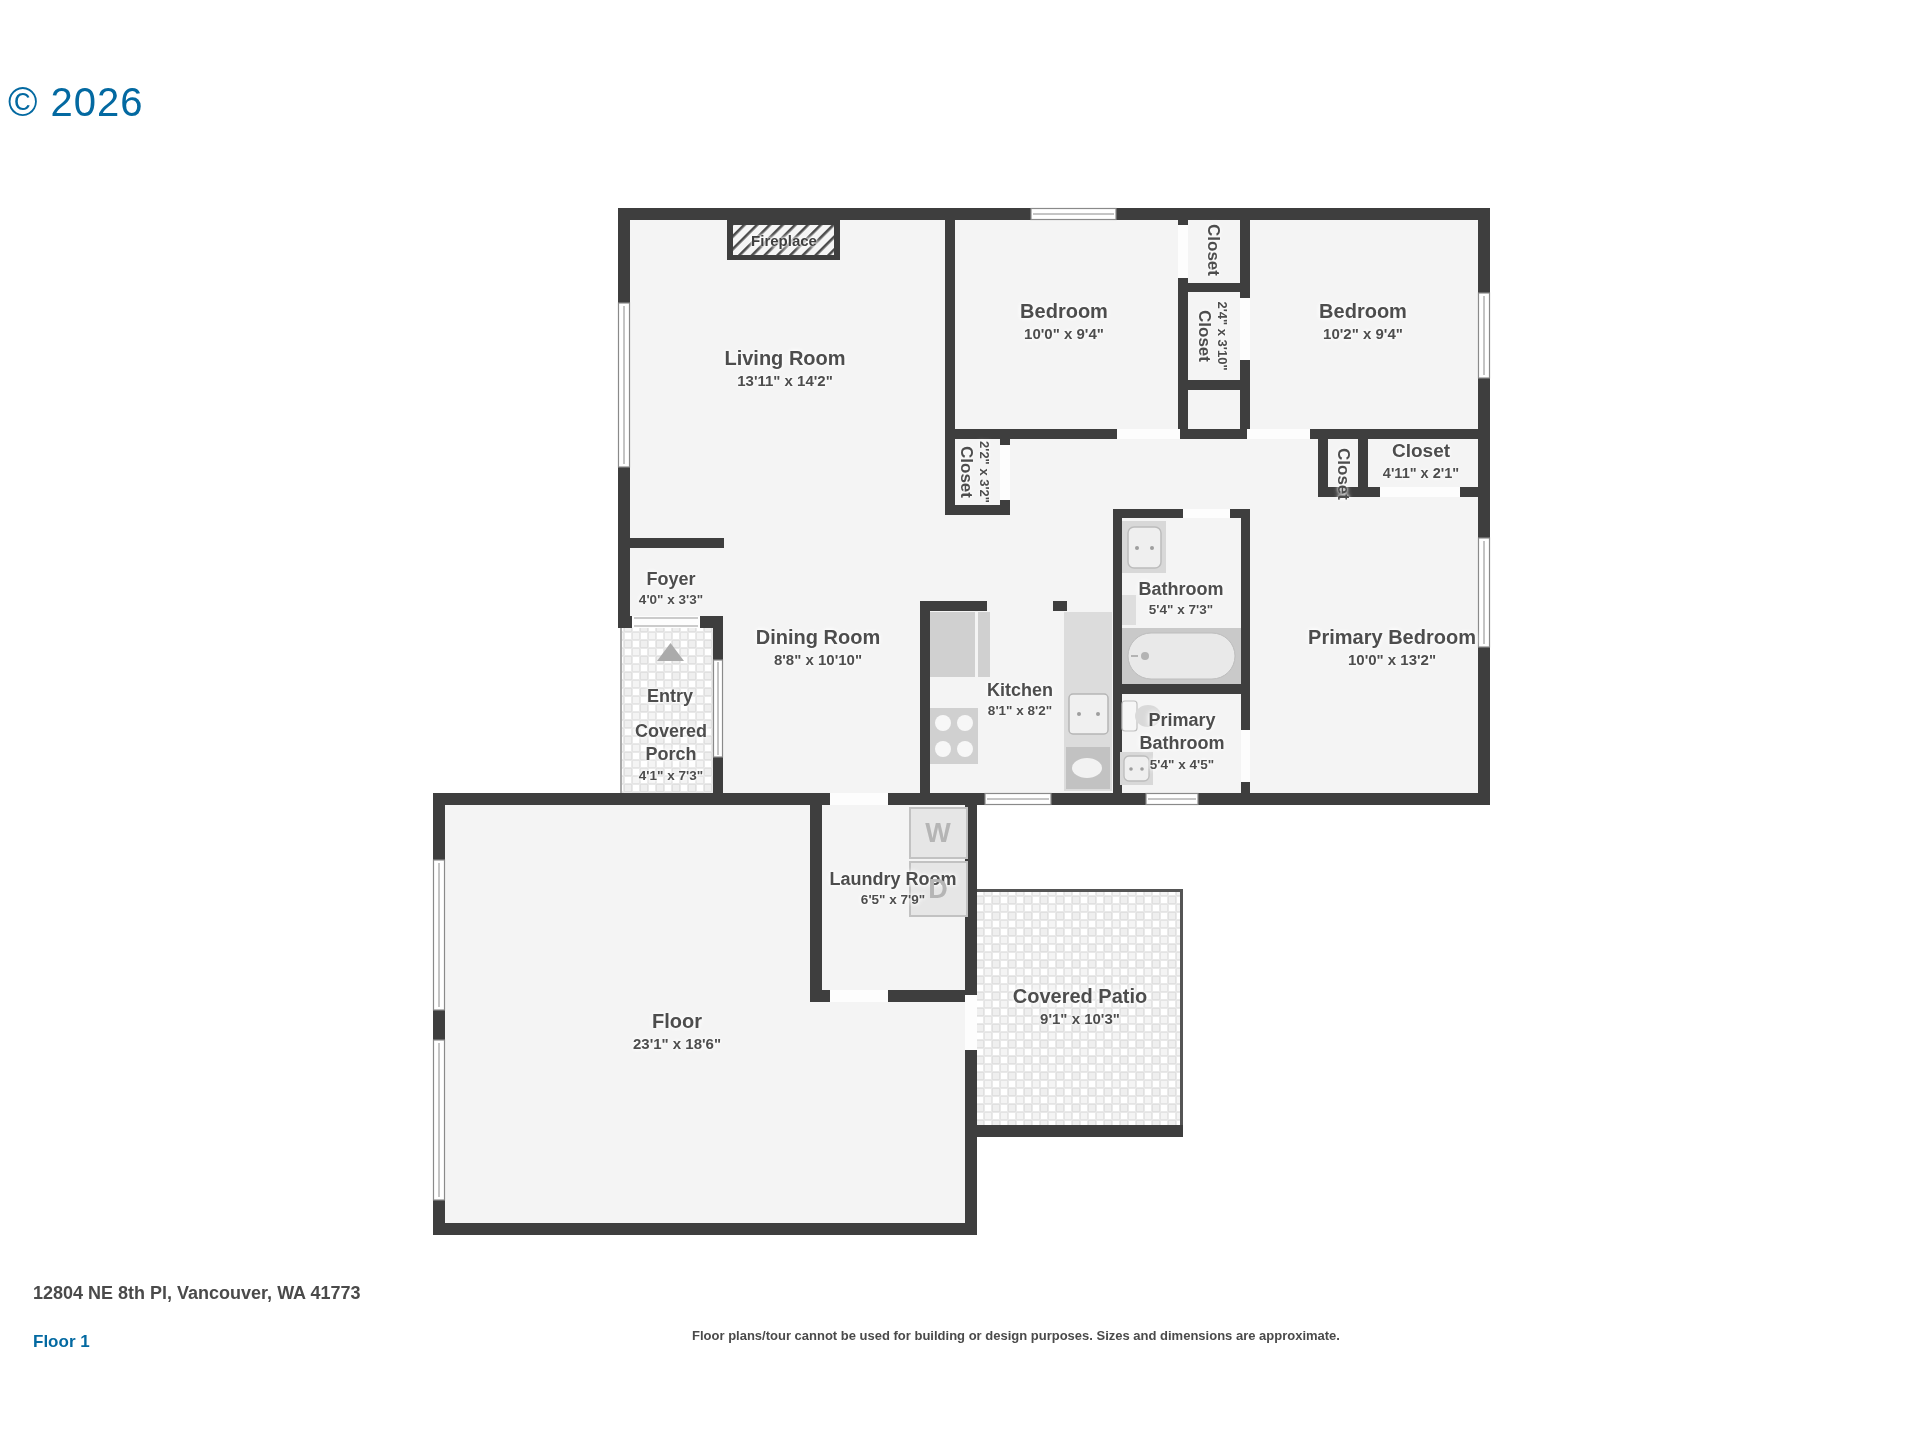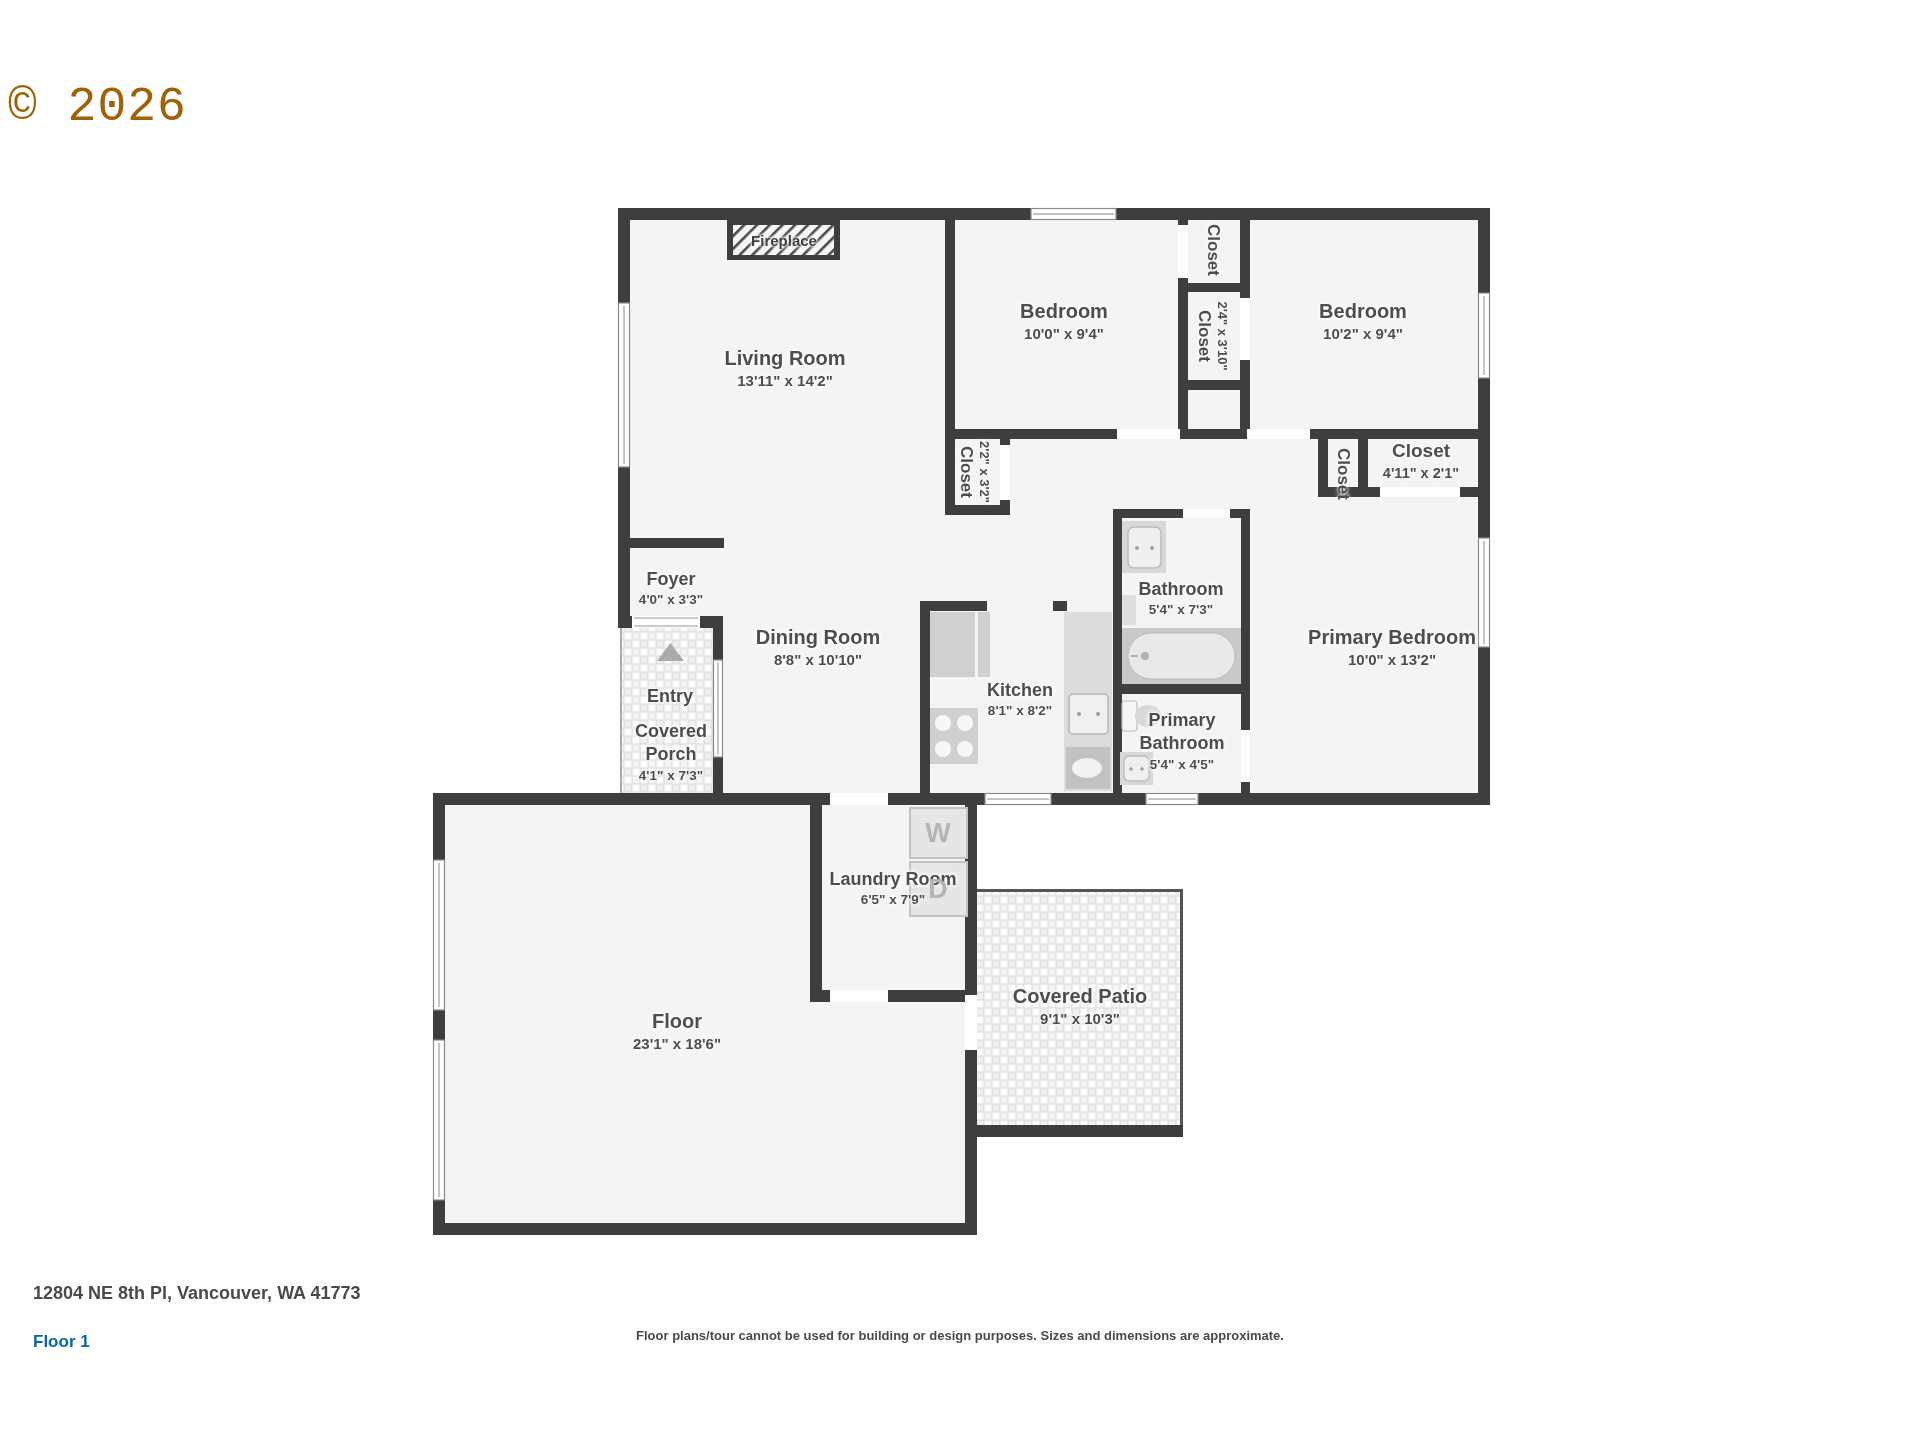--- a/index.html
+++ b/index.html
@@ -30,27 +30,27 @@
   .closet-horiz .closet-dims{font-size:14.5px;}
 
   .appliance{position:absolute;transform:translate(-50%,-50%);
     font-size:27px;font-weight:700;color:#b5b5b5;}
 
   #fireplace-label{position:absolute;transform:translate(-50%,-50%);
     font-size:15px;font-weight:700;color:#3f3f3f;white-space:nowrap;
     text-shadow:0 0 2px #fff,0 0 4px #fff,0 0 6px #fff;}
 
   #watermark{position:absolute;left:8px;top:80px;
-    font-family:Liberation Mono, monospace;font-size:48px;color:#a16207;letter-spacing:1px;}
+    font-family:Liberation Sans, sans-serif;font-size:40px;color:#0369a1;letter-spacing:1px;}
 
   #footer-address{position:absolute;left:33px;top:1283px;
     font-size:18px;font-weight:700;color:#4a4a4a;}
   #footer-floor{position:absolute;left:33px;top:1316px;
     font-size:17px;font-weight:700;color:#0369a1;margin-top:16px;}
-  #footer-disclaimer{position:absolute;left:960px;top:1328px;transform:translateX(-50%);
+  #footer-disclaimer{position:absolute;left:1016px;top:1328px;transform:translateX(-50%);
     font-size:13px;font-weight:700;color:#4a4a4a;white-space:nowrap;}
 </style>
 </head>
 <body>
 
 <div id="stage">
 
   <svg id="plan-svg" width="1920" height="1440" viewBox="0 0 1920 1440">
     <defs>
       <pattern id="checker" width="16" height="16" patternUnits="userSpaceOnUse">

